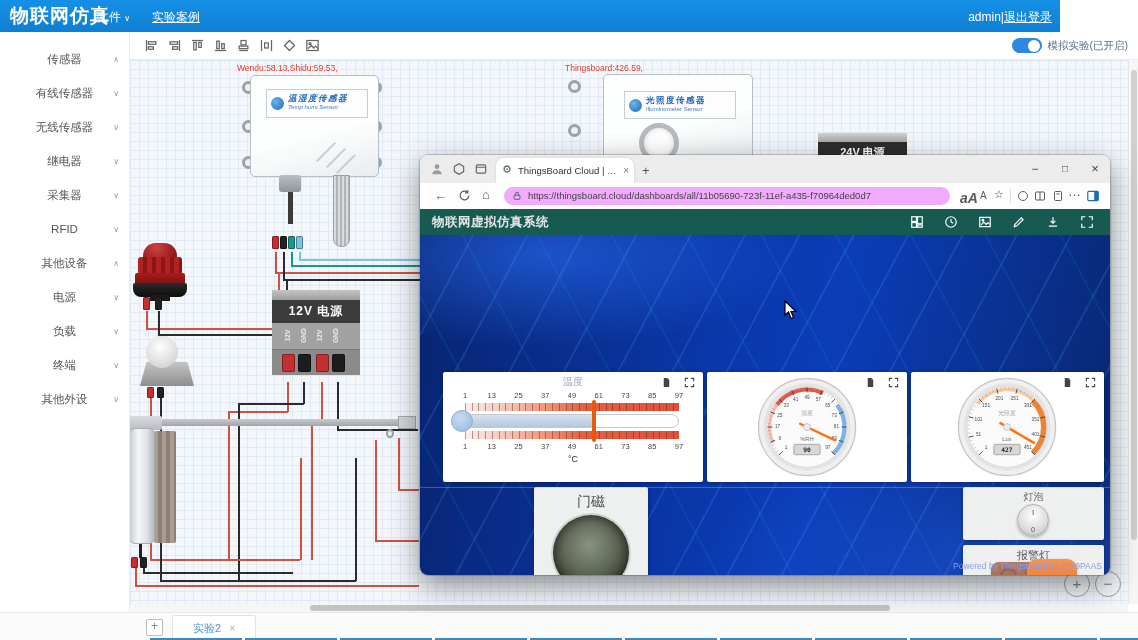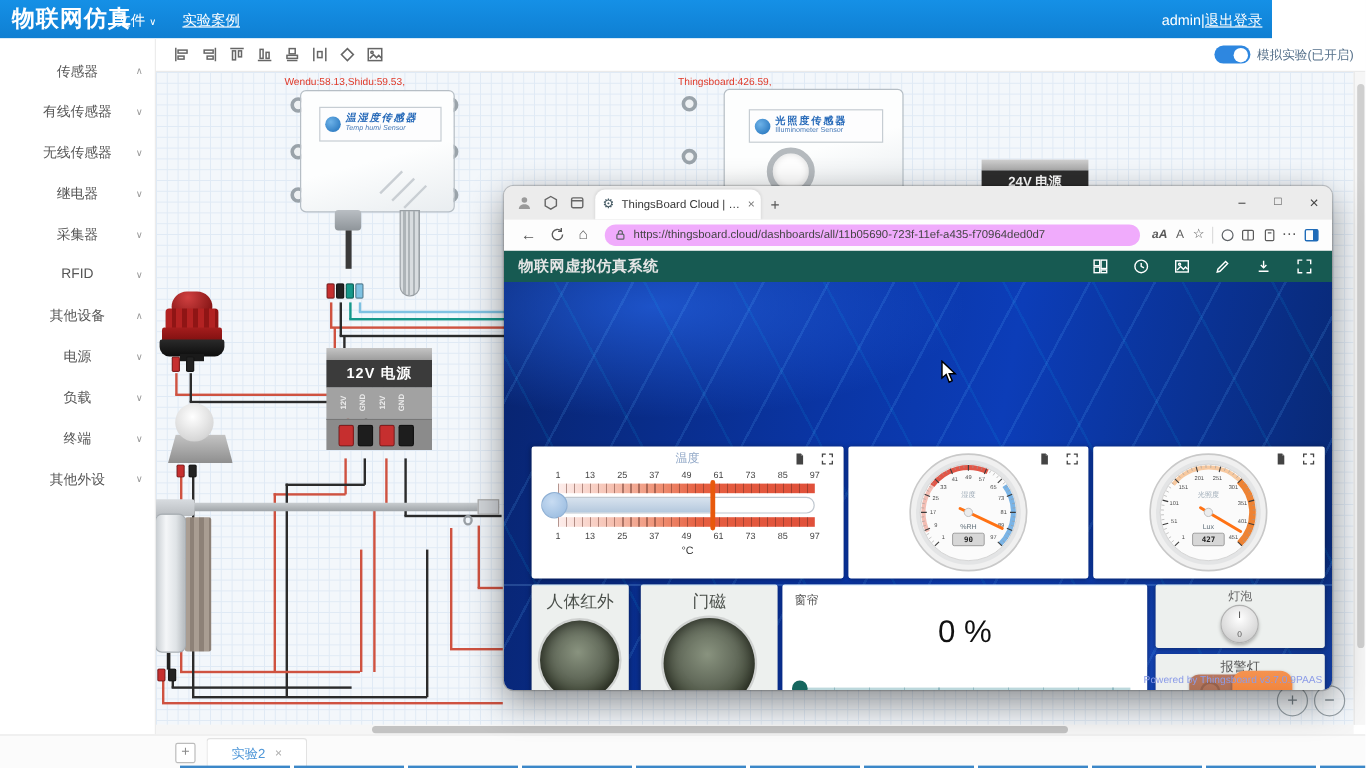--- a/index.html
+++ b/index.html
@@ -418,21 +418,21 @@
           <path d="M18 2v5h-5"></path>
         </svg>
       <div class="nav-ic" style="left:62px;top:4px;">⌂</div>
       <div class="pill">
         <svg class="abs" style="left:8px;top:4px;" width="10" height="10" viewBox="0 0 24 24" fill="none" stroke="#5f6368" stroke-width="2.4">
             <rect x="5" y="10" width="14" height="10" rx="2"></rect>
             <path d="M8 10V7a4 4 0 0 1 8 0v3"></path>
           </svg>
         <span class="url">https://thingsboard.cloud/dashboards/all/11b05690-723f-11ef-a435-f70964ded0d7</span>
       </div>
-      <div class="nav-ic" style="left:540px;font-size:10px;font-weight:bold;top:7px;font-style:italic;">aA</div>
+      <div class="nav-ic" style="left:540px;font-size:14px;font-weight:bold;top:7px;font-style:italic;">aA</div>
       <div class="nav-ic" style="left:560px;font-size:10px;top:7px;">A</div>
       <div class="nav-ic" style="left:574px;font-size:11px;">☆</div>
       <div class="divider abs" style="left:590px;top:6px;"></div>
       <div class="abs" style="left:598px;top:8px;width:10px;height:10px;border-radius:50%;border:1.5px solid #5f6368;box-sizing:border-box;"></div>
       <svg class="abs" style="left:614px;top:7px;" width="12" height="12" viewBox="0 0 24 24" fill="none" stroke="#5a5a5a" stroke-width="2">
           <rect x="3" y="4" width="18" height="16" rx="2"></rect>
           <line x1="12" y1="4" x2="12" y2="20"></line>
         </svg>
       <svg class="abs" style="left:632px;top:7px;" width="12" height="12" viewBox="0 0 24 24" fill="none" stroke="#5a5a5a" stroke-width="2">
           <rect x="5" y="3" width="14" height="18" rx="2"></rect>
@@ -694,37 +694,26 @@
             <text x="105.05203820042831" y="105.05203820042823" font-size="6.8" fill="#4a4a4a" text-anchor="middle" dominant-baseline="middle">451</text>
             <text x="75" y="57" font-size="8.5" fill="#97a5b2" text-anchor="middle">光照度</text>
             <text x="75" y="95" font-size="8.5" fill="#5f6e78" text-anchor="middle">Lux</text>
             <line x1="65.53183770295662" y1="69.40054442674591" x2="113.73339121517745" y2="97.90686370876672" stroke="#ff7214" stroke-width="3.5" stroke-linecap="round"></line>
             <circle cx="75" cy="75" r="5" fill="#ececec" stroke="#b8b8b8"></circle>
             <rect x="56" y="100" width="38" height="15" rx="2" fill="#d7d7d7" stroke="#909090"></rect>
             <text x="75" y="108.5" font-size="9" font-weight="bold" font-family="&quot;DejaVu Sans Mono&quot;,monospace" fill="#222" text-anchor="middle" dominant-baseline="middle">427</text>
           </svg>
       </div>
 
-      <div class="dcard gray" style="left:23px;top:252px;width:81px;height:112px;">
-        <div class="ledtitle">人体红外</div>
-        <div class="led" style="left:7px;top:30px;width:66px;height:66px;"></div>
-      </div>
 
       <div class="dcard gray" style="left:114px;top:252px;width:114px;height:112px;">
         <div class="ledtitle">门磁</div>
         <div class="led" style="left:19px;top:28px;width:76px;height:76px;"></div>
       </div>
 
-      <div class="dcard" style="left:232px;top:252px;width:304px;height:111px;">
-        <div class="cur-title">窗帘</div>
-        <div class="cur-val">0 %</div>
-        <div class="cur-track"></div>
-        <div class="cur-knob"></div>
-
-      </div>
 
       <div class="dcard gray" style="left:543px;top:252px;width:141px;height:53px;">
         <div class="sm-title">灯泡</div>
         <div class="knob2">
           <div class="m1">I</div>
           <div class="m0">0</div>
         </div>
       </div>
 
       <div class="dcard gray" style="left:543px;top:310px;width:141px;height:55px;">

